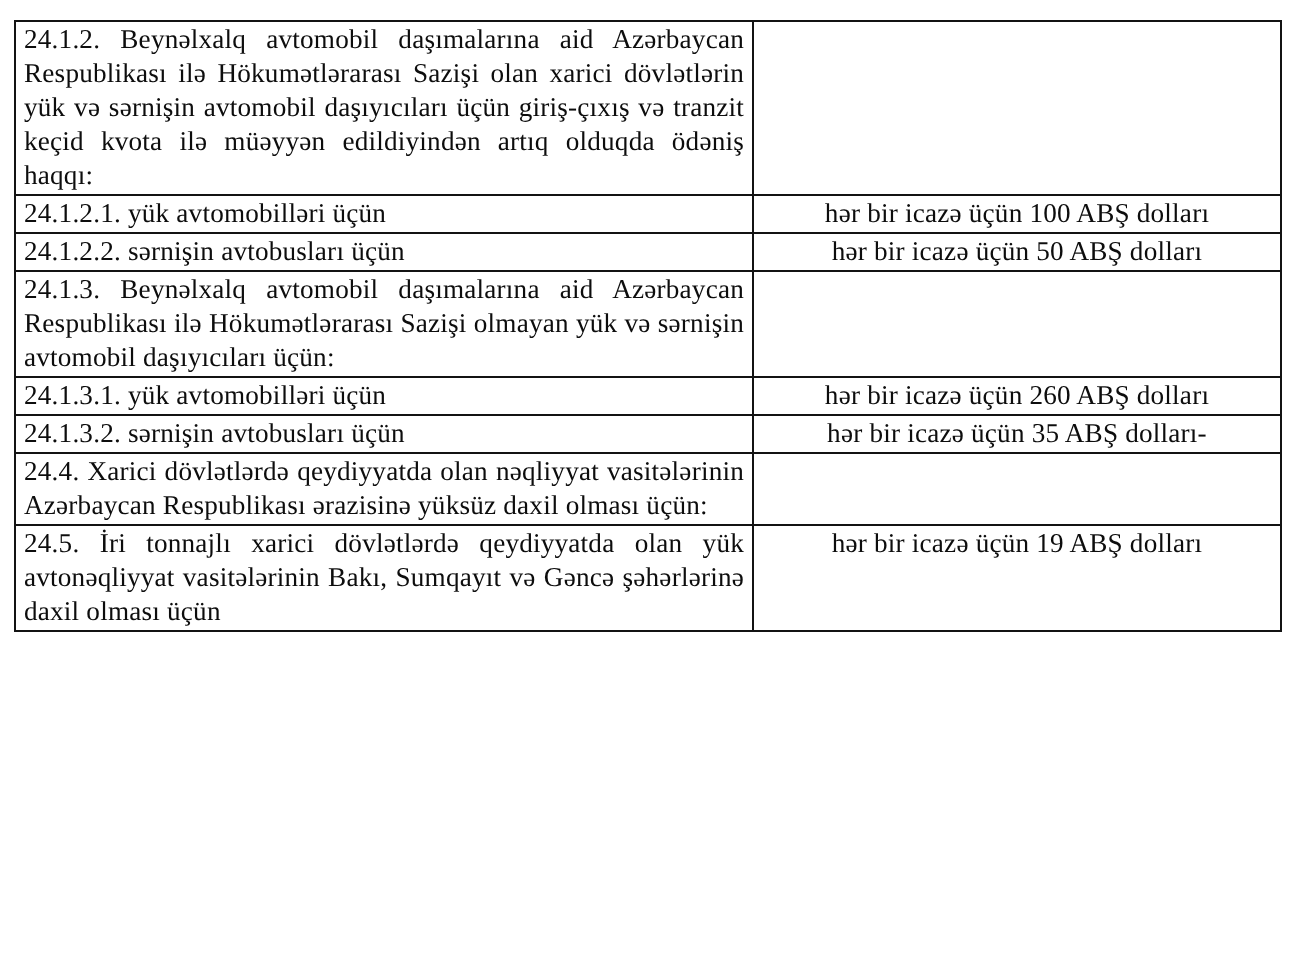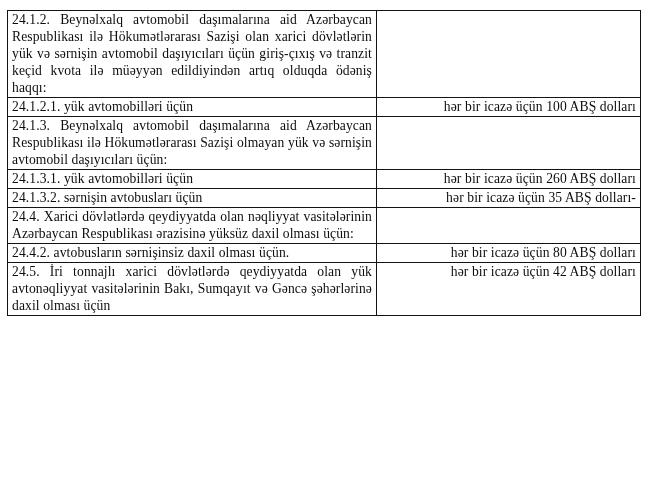--- a/index.html
+++ b/index.html
@@ -36,21 +36,21 @@
     line-height: 17px;
     letter-spacing: 0.1px;
   }
   td.item-cell {
     width: 360px;
     text-align: justify;
     text-justify: inter-word;
   }
   td.fee-cell {
     width: 255px;
-    text-align: right;
+    text-align: center;
     white-space: nowrap;
     overflow: hidden;
   }
   
   tr.last-row td {
     padding-bottom: 12px;
   }
 </style>
 </head>
 <body>
@@ -61,20 +61,24 @@
   <tr>
     <td class="item-cell">24.1.2. Beynəlxalq avtomobil daşımalarına aid Azərbaycan Respublikası ilə Hökumətlərarası Sazişi olan xarici dövlətlərin yük və sərnişin avtomobil daşıyıcıları üçün giriş-çıxış və tranzit keçid kvota ilə müəyyən edildiyindən artıq olduqda ödəniş haqqı:</td>
     <td class="fee-cell"></td>
   </tr>
 
   <tr>
     <td class="item-cell">24.1.2.1. yük avtomobilləri üçün</td>
     <td class="fee-cell">hər bir icazə üçün 100 ABŞ dolları</td>
   </tr>
 
+  <tr>
+    <td class="item-cell">24.1.2.2. sərnişin avtobusları üçün</td>
+    <td class="fee-cell">hər bir icazə üçün 50 ABŞ dolları</td>
+  </tr>
 
   <tr>
     <td class="item-cell">24.1.3. Beynəlxalq avtomobil daşımalarına aid Azərbaycan Respublikası ilə Hökumətlərarası Sazişi olmayan yük və sərnişin avtomobil daşıyıcıları üçün:</td>
     <td class="fee-cell"></td>
   </tr>
 
   <tr>
     <td class="item-cell">24.1.3.1. yük avtomobilləri üçün</td>
     <td class="fee-cell">hər bir icazə üçün 260 ABŞ dolları</td>
   </tr>
@@ -85,25 +89,21 @@
   </tr>
 
 
 
   <tr>
     <td class="item-cell">24.4. Xarici dövlətlərdə qeydiyyatda olan nəqliyyat vasitələrinin Azərbaycan Respublikası ərazisinə yüksüz daxil olması üçün:</td>
     <td class="fee-cell"></td>
   </tr>
 
 
-  <tr>
-    <td class="item-cell">24.4.2. avtobusların sərnişinsiz daxil olması üçün.</td>
-    <td class="fee-cell">hər bir icazə üçün 80 ABŞ dolları</td>
-  </tr>
 
   <tr>
     <td class="item-cell">24.5. İri tonnajlı xarici dövlətlərdə qeydiyyatda olan yük avtonəqliyyat vasitələrinin Bakı, Sumqayıt və Gəncə şəhərlərinə daxil olması üçün</td>
-    <td class="fee-cell">hər bir icazə üçün 42 ABŞ dolları</td>
+    <td class="fee-cell">hər bir icazə üçün 19 ABŞ dolları</td>
   </tr>
 
 </tbody>
   </table>
 </div>
 
 </body></html>

